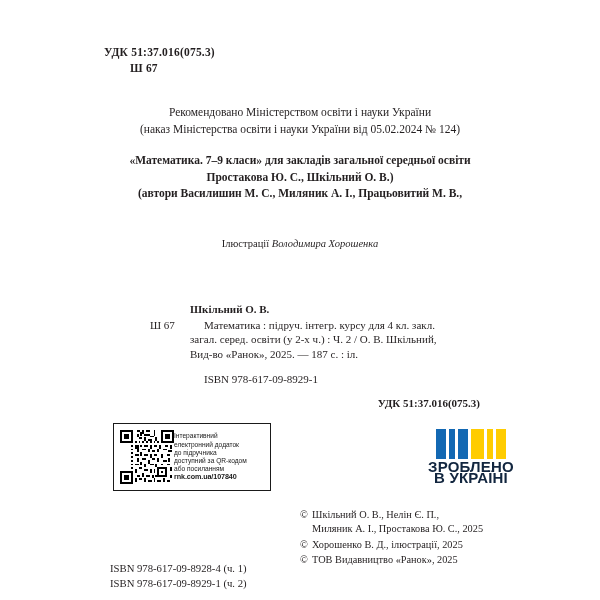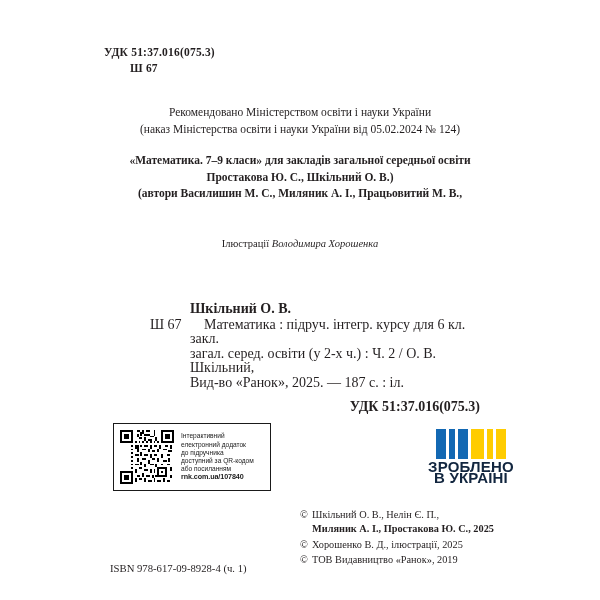--- a/index.html
+++ b/index.html
@@ -69,21 +69,21 @@
     line-height: 15px;
   }
   .illustration .artist { font-style: italic; }
 
   
   .biblio {
     position: absolute;
     left: 150px;
     top: 302px;
     width: 330px;
-    font-size: 14px;
+    font-size: 11px;
     line-height: 14.6px;
   }
   .biblio-author {
     font-weight: bold;
     margin-left: 40px;
     margin-bottom: 1px;
   }
   .biblio-body {
     position: relative;
     margin-left: 40px;
@@ -122,21 +122,20 @@
     padding: 0 5px 0 6px;
     background: #ffffff;
   }
   .qr-code {
     width: 54px;
     height: 54px;
     flex: 0 0 54px;
     display: block;
   }
   .qr-text {
-    margin-left: 7px;
     font-family: "Liberation Sans", "DejaVu Sans", sans-serif;
     font-size: 6.6px;
     line-height: 8.1px;
     color: #1a1a1a;
   }
   .qr-text .qr-link {
     font-weight: bold;
     font-size: 7.2px;
     letter-spacing: -0.1px;
     display: block;
@@ -197,21 +196,21 @@
   .copyright .c-row {
     position: relative;
     padding-left: 12px;
     margin-bottom: 1px;
   }
   .copyright .c-mark {
     position: absolute;
     left: 0;
     top: 0;
   }
-  .copyright .c-cont { display: block; font-weight: bold; }
+  .copyright .c-cont { display: block; }
 </style>
 </head>
 <body>
 
 <div class="page">
 
   <div class="udk-block">
     <div class="udk-line">УДК 51:37.016(075.3)</div>
     <div class="udk-line cutter">Ш 67</div>
   </div>
@@ -229,24 +228,25 @@
 
   <div class="illustration">
     <span>Ілюстрації</span>
     <span class="artist">Володимира Хорошенка</span>
   </div>
 
   <div class="biblio">
     <div class="biblio-author">Шкільний О. В.</div>
     <div class="biblio-body">
       <span class="biblio-cutter">Ш 67</span>
-      <div class="biblio-desc">Математика : підруч. інтегр. курсу для 6 кл. закл.</div>
+      <div class="biblio-desc">Математика : підруч. інтегр. курсу для 4 кл. закл.</div>
       <div>загал. серед. освіти (у 2-х ч.) : Ч. 2 / О. В. Шкільний,</div>
       <div>Вид-во «Ранок», 2025. — 187 с. : іл.</div>
     </div>
+    <div class="biblio-isbn">ISBN 978-617-09-8929-1</div>
     <div class="biblio-udk">УДК 51:37.016(075.3)</div>
   </div>
 
   <div class="qr-box">
     <svg class="qr-code" viewBox="0 0 29 29" shape-rendering="crispEdges">
       <rect width="29" height="29" fill="#ffffff"></rect>
       <g fill="#000000">
 
         <rect x="0" y="0" width="7" height="1"></rect>
           <rect x="0" y="6" width="7" height="1"></rect>
@@ -377,31 +377,32 @@
       <span class="bar-y3"></span>
     </div>
     <div class="made-text">
       <div>ЗРОБЛЕНО</div>
       <div>В УКРАЇНІ</div>
     </div>
   </div>
 
   <div class="isbn-bottom">
     <div>ISBN 978-617-09-8928-4 (ч. 1)</div>
+    <div>ISBN 978-617-09-8929-1 (ч. 2)</div>
   </div>
 
   <div class="copyright">
     <div class="c-row">
       <span class="c-mark">©</span>
       <span>Шкільний О. В., Нелін Є. П.,</span>
       <span class="c-cont">Миляник А. І., Простакова Ю. С., 2025</span>
     </div>
     <div class="c-row">
       <span class="c-mark">©</span>
       <span>Хорошенко В. Д., ілюстрації, 2025</span>
     </div>
     <div class="c-row">
       <span class="c-mark">©</span>
-      <span>ТОВ Видавництво «Ранок», 2019</span>
+      <span>ТОВ Видавництво «Ранок», 2025</span>
     </div>
   </div>
 
 </div>
 
 </body></html>

